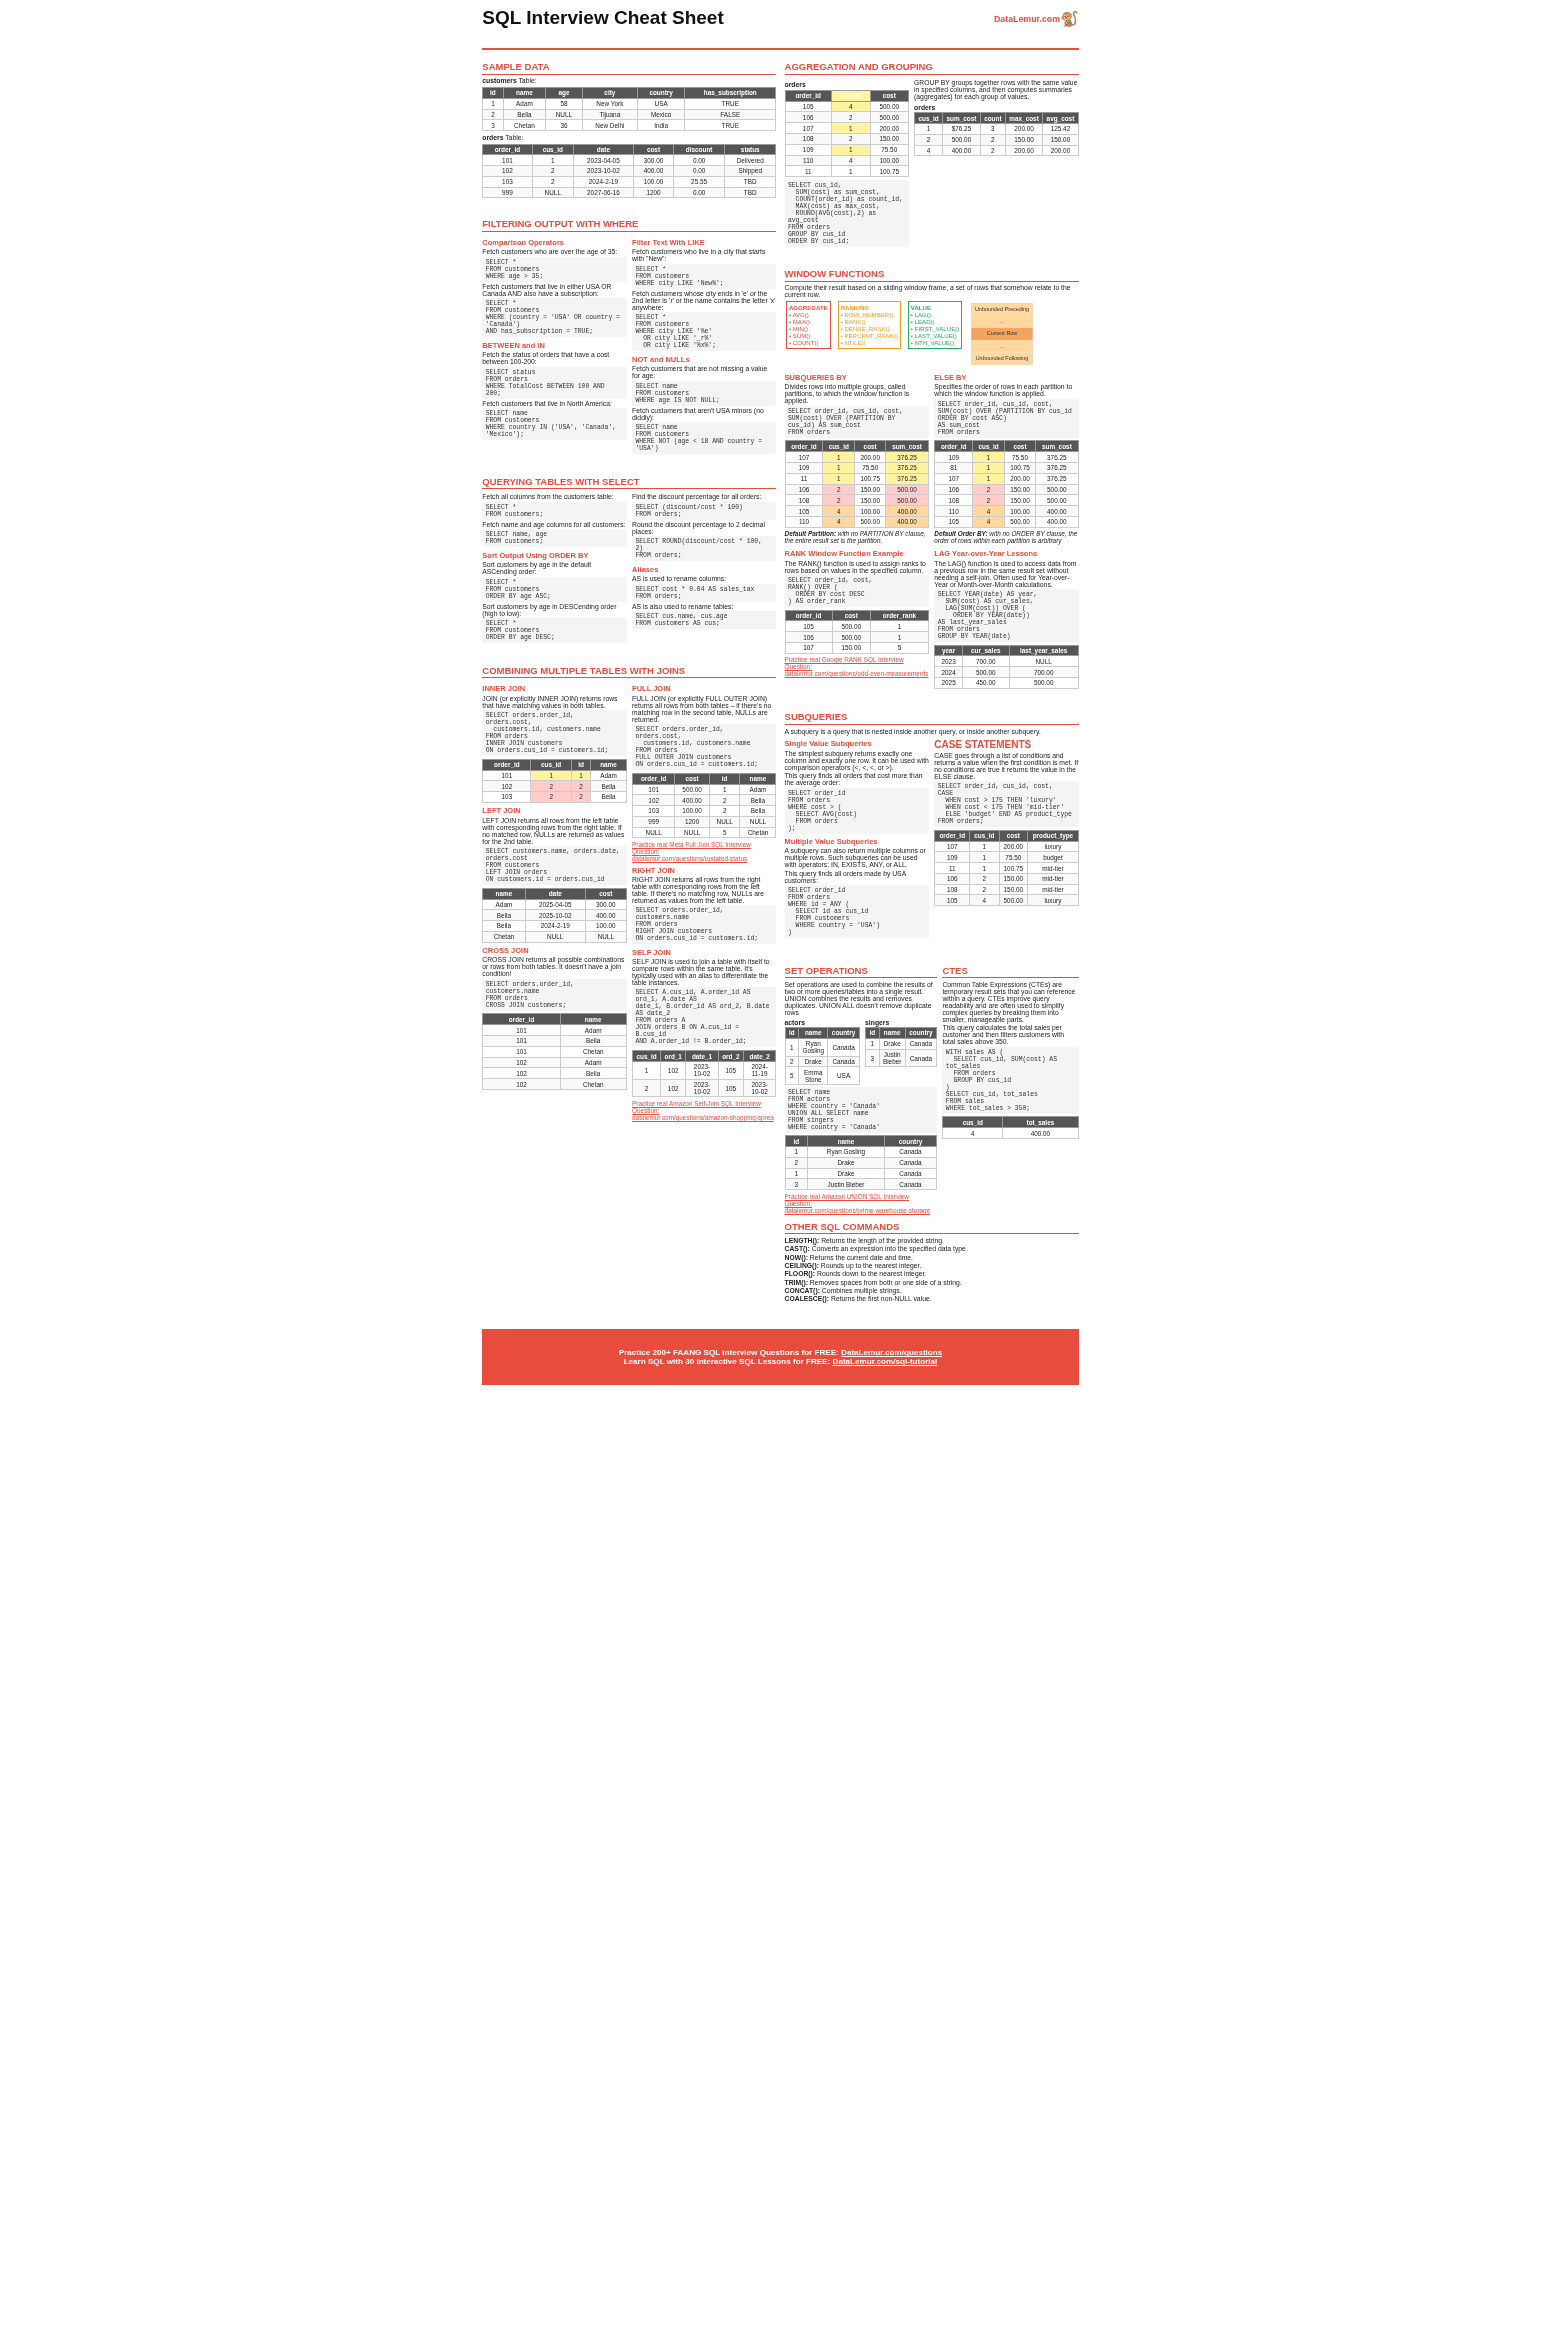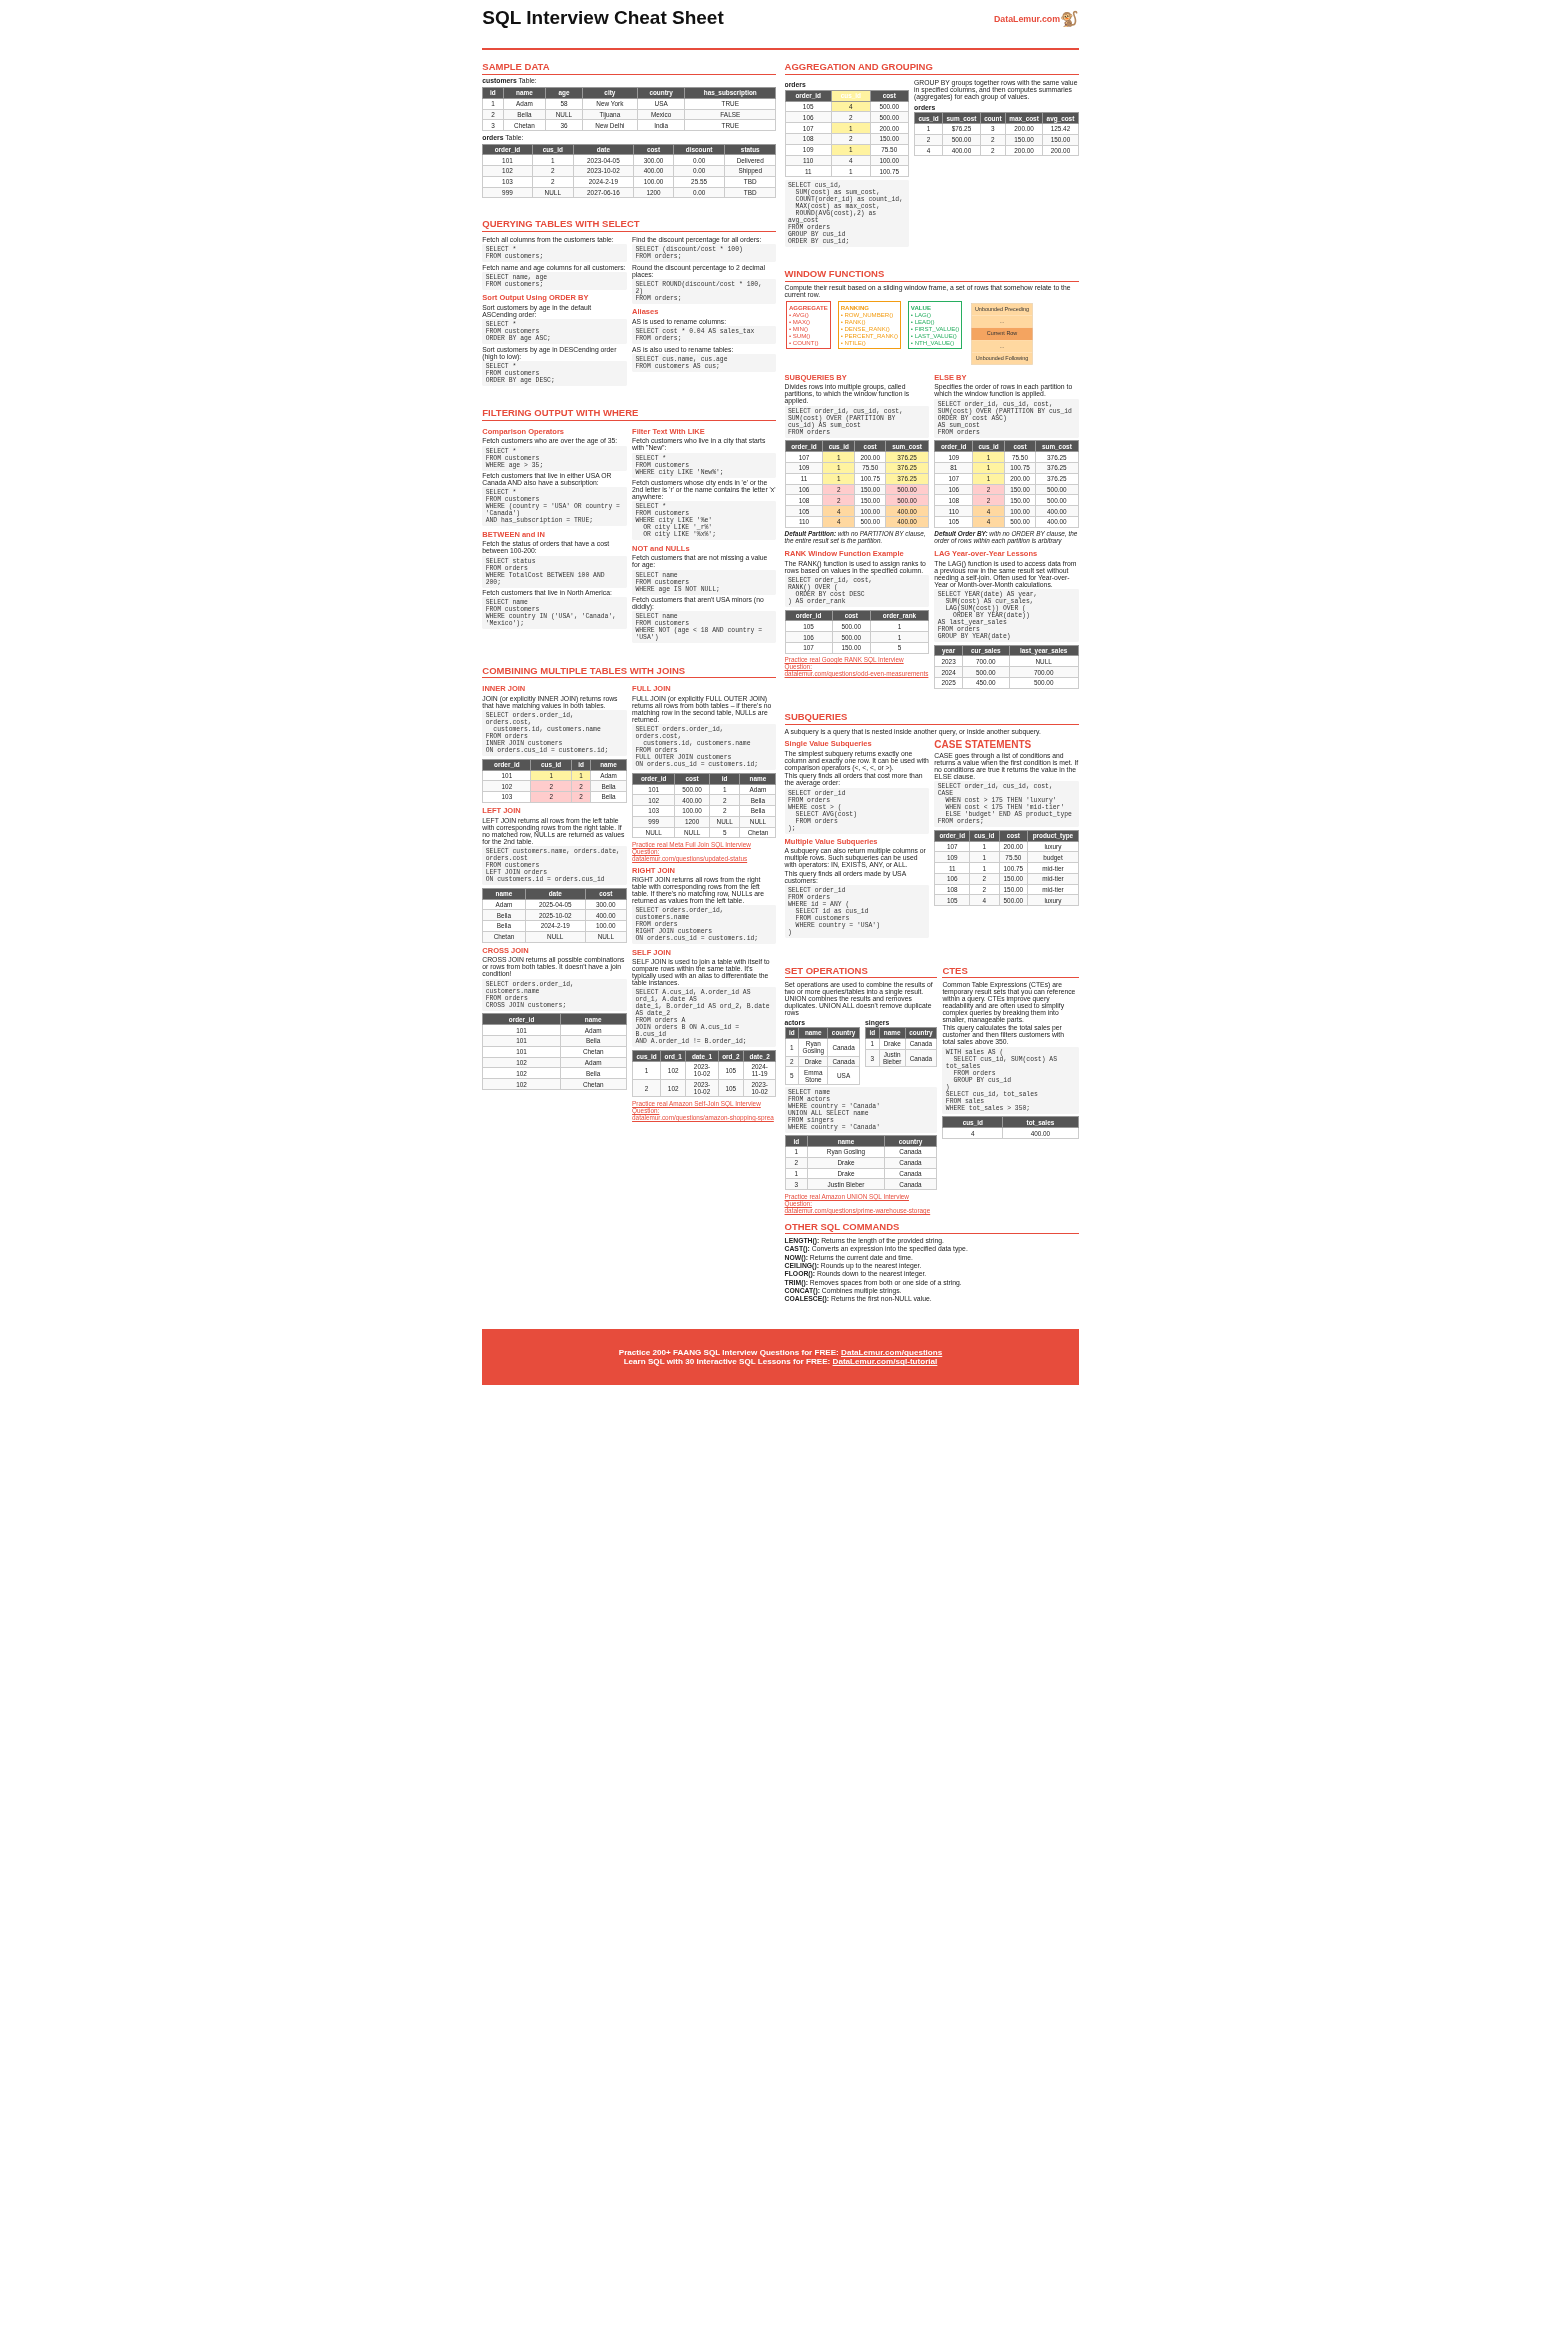--- a/index.html
+++ b/index.html
@@ -234,58 +234,20 @@
                 <td>1200</td>
                 <td>0.00</td>
                 <td>TBD</td>
             </tr>
           </tbody>
         </table>
       </div>
     </div>
 
     <div class="section-wrapper">
-      <div class="section-title">QUERYING TABLES WITH SELECT</div>
-      <div class="two-col">
-        <div>
-          <p>Fetch all columns from the customers table:</p>
-          <code>SELECT *
-FROM customers;</code>
-          <p>Fetch name and age columns for all customers:</p>
-          <code>SELECT name, age
-FROM customers;</code>
-          <div class="subsection-title">Sort Output Using ORDER BY</div>
-          <p>Sort customers by age in the default ASCending order:</p>
-          <code>SELECT *
-FROM customers
-ORDER BY age ASC;</code>
-          <p>Sort customers by age in DESCending order (high to low):</p>
-          <code>SELECT *
-FROM customers
-ORDER BY age DESC;</code>
-        </div>
-        <div>
-          <p>Find the discount percentage for all orders:</p>
-          <code>SELECT (discount/cost * 100)
-FROM orders;</code>
-          <p>Round the discount percentage to 2 decimal places:</p>
-          <code>SELECT ROUND(discount/cost * 100, 2)
-FROM orders;</code>
-          <div class="subsection-title">Aliases</div>
-          <p>AS is used to rename columns:</p>
-          <code>SELECT cost * 0.04 AS sales_tax
-FROM orders;</code>
-          <p>AS is also used to rename tables:</p>
-          <code>SELECT cus.name, cus.age
-FROM customers AS cus;</code>
-        </div>
-      </div>
-    </div>
-
-    <div class="section-wrapper">
       <div class="section-title">FILTERING OUTPUT WITH WHERE</div>
       <div class="two-col">
         <div>
           <div class="subsection-title">Comparison Operators</div>
           <p>Fetch customers who are over the age of 35:</p>
           <code>SELECT *
 FROM customers
 WHERE age &gt; 35;</code>
           <p>Fetch customers that live in either USA OR Canada AND also have a subscription:</p>
           <code>SELECT *
@@ -316,20 +278,58 @@
   OR city LIKE '%x%';</code>
           <div class="subsection-title">NOT and NULLs</div>
           <p>Fetch customers that are not missing a value for age:</p>
           <code>SELECT name
 FROM customers
 WHERE age IS NOT NULL;</code>
           <p>Fetch customers that aren't USA minors (no diddly):</p>
           <code>SELECT name
 FROM customers
 WHERE NOT (age &lt; 18 AND country = 'USA')</code>
+        </div>
+      </div>
+    </div>
+
+    <div class="section-wrapper">
+      <div class="section-title">QUERYING TABLES WITH SELECT</div>
+      <div class="two-col">
+        <div>
+          <p>Fetch all columns from the customers table:</p>
+          <code>SELECT *
+FROM customers;</code>
+          <p>Fetch name and age columns for all customers:</p>
+          <code>SELECT name, age
+FROM customers;</code>
+          <div class="subsection-title">Sort Output Using ORDER BY</div>
+          <p>Sort customers by age in the default ASCending order:</p>
+          <code>SELECT *
+FROM customers
+ORDER BY age ASC;</code>
+          <p>Sort customers by age in DESCending order (high to low):</p>
+          <code>SELECT *
+FROM customers
+ORDER BY age DESC;</code>
+        </div>
+        <div>
+          <p>Find the discount percentage for all orders:</p>
+          <code>SELECT (discount/cost * 100)
+FROM orders;</code>
+          <p>Round the discount percentage to 2 decimal places:</p>
+          <code>SELECT ROUND(discount/cost * 100, 2)
+FROM orders;</code>
+          <div class="subsection-title">Aliases</div>
+          <p>AS is used to rename columns:</p>
+          <code>SELECT cost * 0.04 AS sales_tax
+FROM orders;</code>
+          <p>AS is also used to rename tables:</p>
+          <code>SELECT cus.name, cus.age
+FROM customers AS cus;</code>
         </div>
       </div>
     </div>
 
     <div class="section-wrapper">
       <div class="section-title">COMBINING MULTIPLE TABLES WITH JOINS</div>
       <div class="two-col">
         <div>
           <div class="subsection-title">INNER JOIN</div>
           <p>JOIN (or explicitly INNER JOIN) returns rows that have matching values in both tables.</p>

